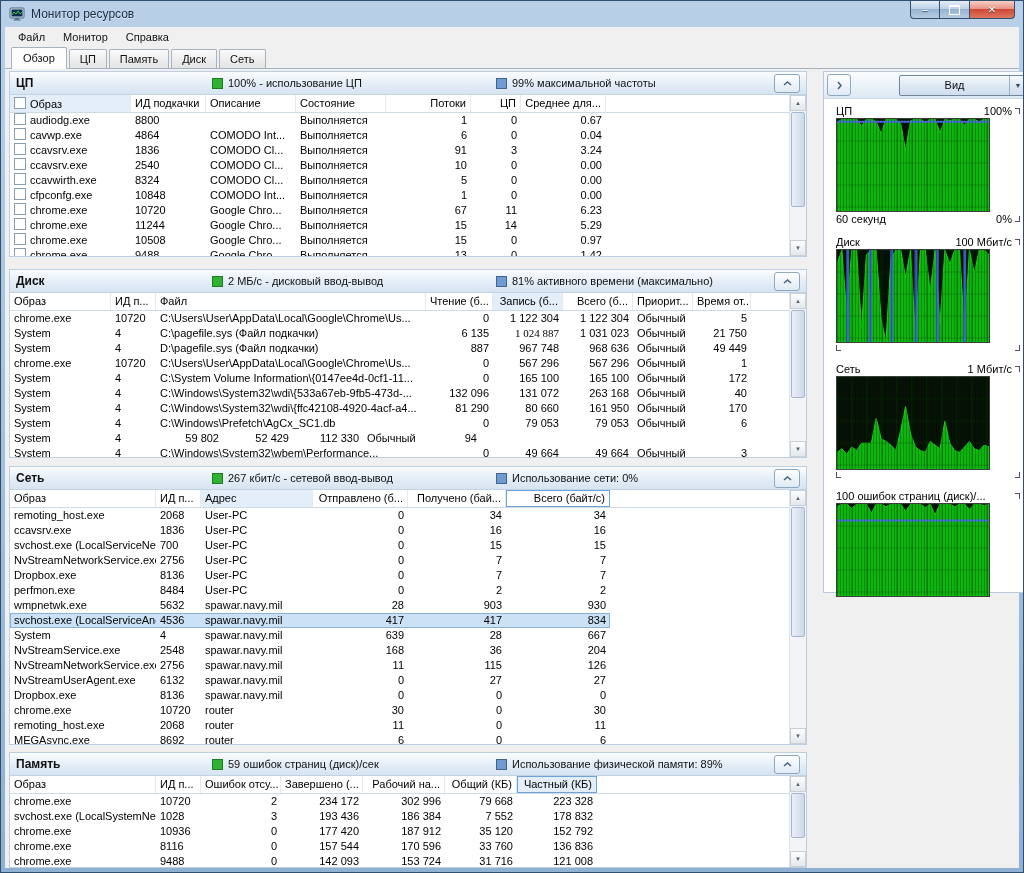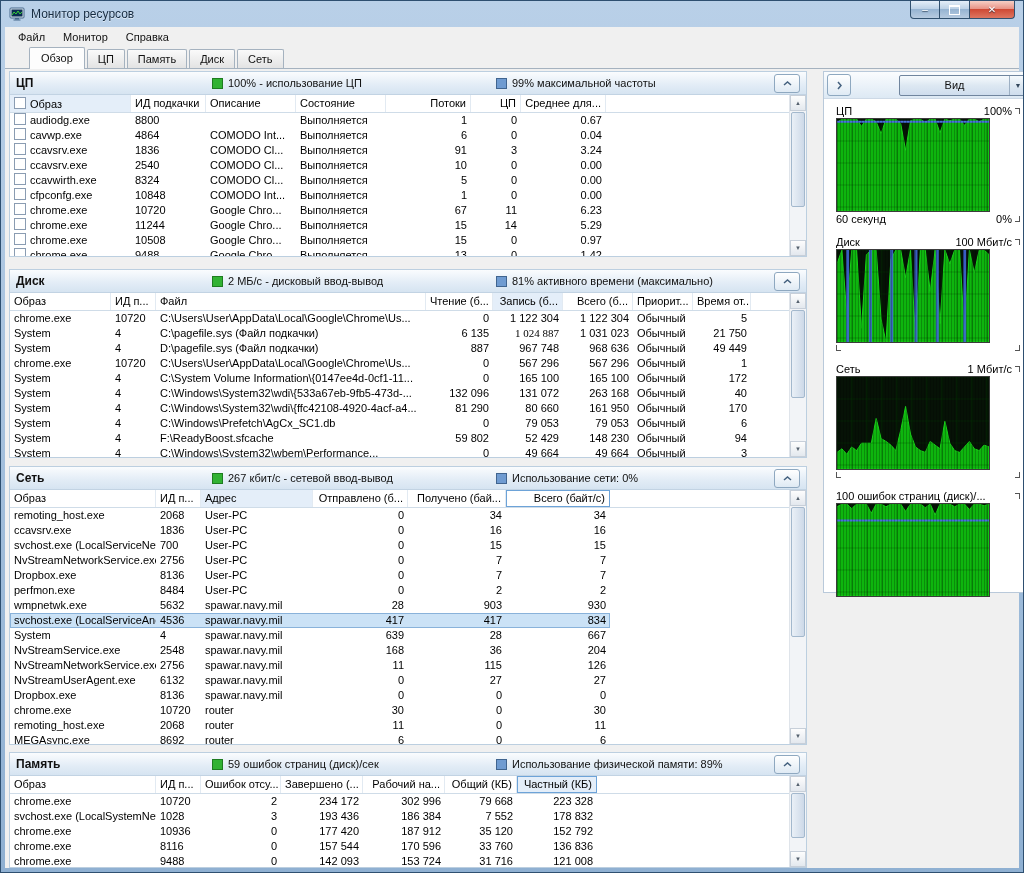--- a/index.html
+++ b/index.html
@@ -10,21 +10,21 @@
   .winbtns{position:absolute;top:0;right:8px;display:flex;}
   .wbtn{height:18px;border:1px solid #30506e;border-top:none;display:flex;align-items:center;justify-content:center;color:#fff;font-size:10px;line-height:10px;text-shadow:0 1px 1px rgba(20,40,60,.8);box-sizing:border-box;}
   .wbtn.min{width:30px;border-radius:0 0 0 4px;background:linear-gradient(#e4eef8,#bdd2e6 45%,#96b4d2 50%,#b7cbe0);}
   .wbtn.max{width:29px;border-left:none;border-right:none;background:linear-gradient(#e4eef8,#bdd2e6 45%,#96b4d2 50%,#b7cbe0);}
   .maxbox{width:9px;height:7px;border:1px solid #fff;border-top-width:2px;}
   .wbtn.close{width:46px;border-radius:0 0 4px 0;background:linear-gradient(#f6cfc5,#e89487 45%,#cf4a35 50%,#dd7661);}
   
   .client{position:absolute;left:4px;right:4px;top:26px;bottom:4px;background:#f0f0f0;}
   .menubar{position:absolute;top:26px;left:4px;right:4px;height:20px;display:flex;align-items:center;padding-left:4px;background:#f0f0f0;}
   .menu-item{font-size:11px;color:#111;padding:3px 9px;}
-  .tabs{position:absolute;top:46px;left:4px;right:4px;height:22px;display:flex;align-items:flex-end;padding-left:24px;border-bottom:1px solid #a5b2bf;box-sizing:border-box;}
+  .tabs{position:absolute;top:46px;left:4px;right:4px;height:22px;display:flex;align-items:flex-end;padding-left:6px;border-bottom:1px solid #a5b2bf;box-sizing:border-box;}
   .tab{font-size:11px;color:#111;padding:3px 10px;border:1px solid #a5b2bf;border-bottom:none;margin-right:2px;background:linear-gradient(#fafafa,#e3e3e3);border-radius:2px 2px 0 0;}
   .tab.active{background:#fdfdfd;padding:4px 11px 5px;margin-bottom:-1px;}
   
   .panel{position:absolute;left:8px;width:798px;background:#fff;border:1px solid #bccfe0;box-sizing:border-box;overflow:hidden;}
   .panel-cpu{top:70px;height:186px;}
   .panel-disk{top:268px;height:189px;}
   .panel-net{top:465px;height:279px;}
   .panel-mem{top:751px;height:116px;}
   .sec-header{height:23px;display:flex;align-items:center;background:linear-gradient(#fafcfe,#e2ecf6 60%,#d6e4f1);border-bottom:1px solid #c2d3e3;padding:0 6px;gap:6px;box-sizing:border-box;}
   .sec-title{font-weight:bold;font-size:12px;color:#101010;width:190px;}
@@ -348,24 +348,23 @@
           <div class="td" style="width: 270px;">C:\Windows\Prefetch\AgCx_SC1.db</div>
           <div class="td num" style="width: 67px;">0</div>
           <div class="td num" style="width: 70px;">79 053</div>
           <div class="td num" style="width: 70px;">79 053</div>
           <div class="td" style="width: 60px;">Обычный</div>
           <div class="td num" style="width: 58px;">6</div>
         </div>
         <div class="trow">
           <div class="td" style="width: 101px;">System</div>
           <div class="td" style="width: 45px;">4</div>
-          <div class="td" style="width: 270px;">F:\ReadyBoost.sfcache</div>
           <div class="td num" style="width: 67px;">59 802</div>
           <div class="td num" style="width: 70px;">52 429</div>
-          <div class="td num" style="width: 70px;">148 230</div>
+          <div class="td num" style="width: 70px;">112 330</div>
           <div class="td" style="width: 60px;">Обычный</div>
           <div class="td num" style="width: 58px;">94</div>
         </div>
         <div class="trow">
           <div class="td" style="width: 101px;">System</div>
           <div class="td" style="width: 45px;">4</div>
           <div class="td" style="width: 270px;">C:\Windows\System32\wbem\Performance...</div>
           <div class="td num" style="width: 67px;">0</div>
           <div class="td num" style="width: 70px;">49 664</div>
           <div class="td num" style="width: 70px;">49 664</div>

